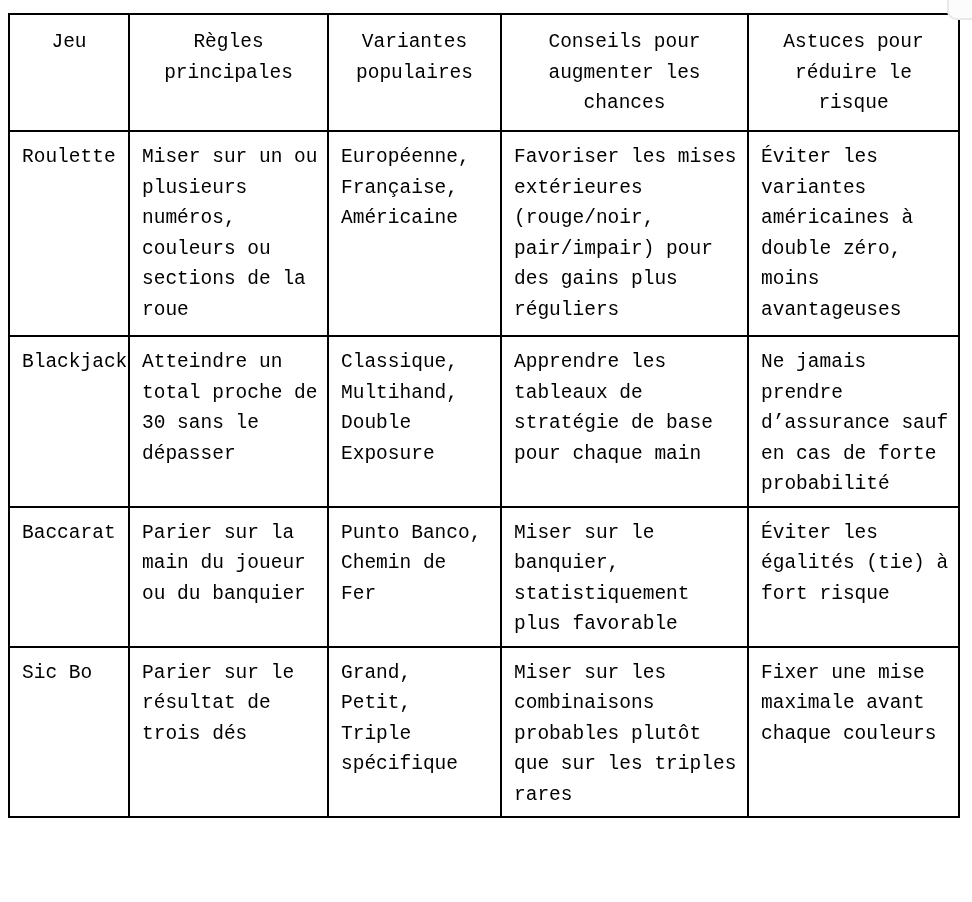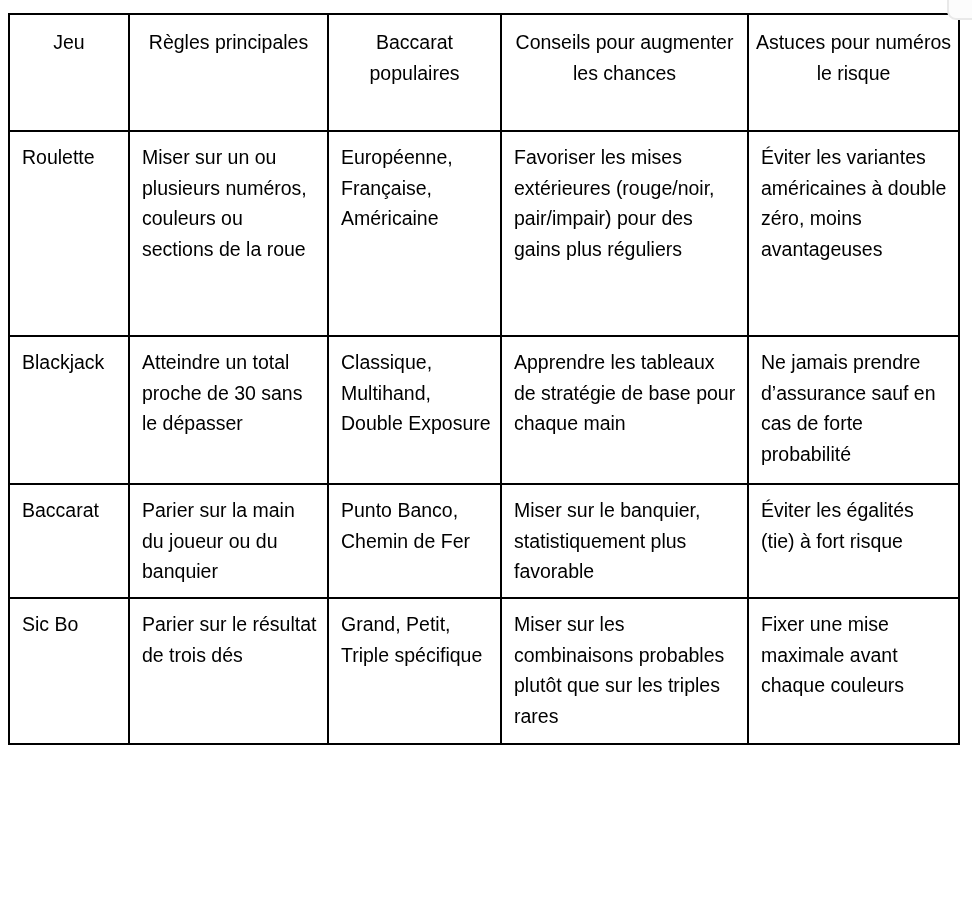--- a/index.html
+++ b/index.html
@@ -6,21 +6,21 @@
     margin: 0;
     padding: 0;
     background: #ffffff;
   }
   .page {
     position: relative;
     width: 972px;
     height: 902px;
     overflow: hidden;
     background: #ffffff;
-    font-family: Liberation Sans, sans-serif;
+    font-family: Liberation Mono, monospace;
     color: #000000;
   }
   table.games-table {
     position: absolute;
     left: 8px;
     top: 13px;
     width: 950px;
     border-collapse: collapse;
     table-layout: fixed;
   }
@@ -79,23 +79,23 @@
       <col class="col-jeu">
       <col class="col-regles">
       <col class="col-variantes">
       <col class="col-conseils">
       <col class="col-astuces">
     </colgroup>
     <thead>
       <tr>
         <th>Jeu</th>
         <th>Règles principales</th>
-        <th>Baccarat populaires</th>
+        <th>Variantes populaires</th>
         <th>Conseils pour augmenter les chances</th>
-        <th>Astuces pour numéros le risque</th>
+        <th>Astuces pour réduire le risque</th>
       </tr>
     </thead>
     <tbody>
       <tr>
         <td>Roulette</td>
         <td>Miser sur un ou plusieurs numéros, couleurs ou sections de la roue</td>
         <td>Européenne, Française, Américaine</td>
         <td>Favoriser les mises extérieures (rouge/noir, pair/impair) pour des gains plus réguliers</td>
         <td>Éviter les variantes américaines à double zéro, moins avantageuses</td>
       </tr>

